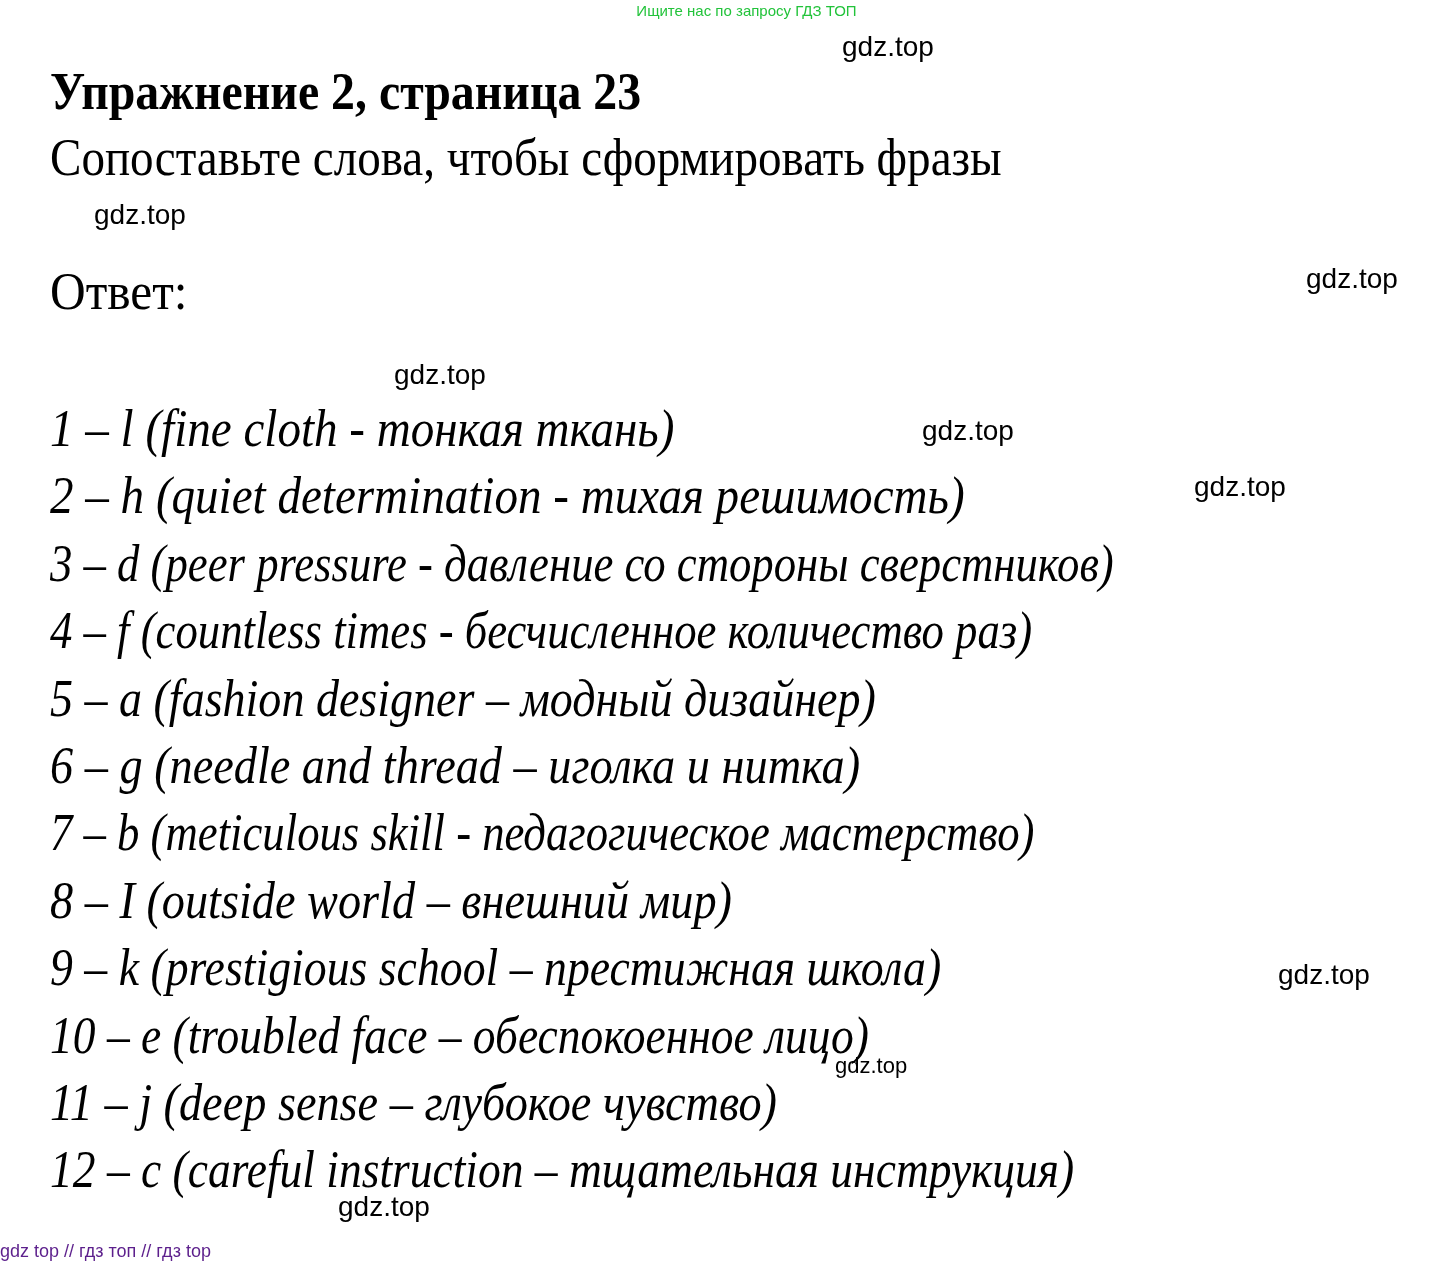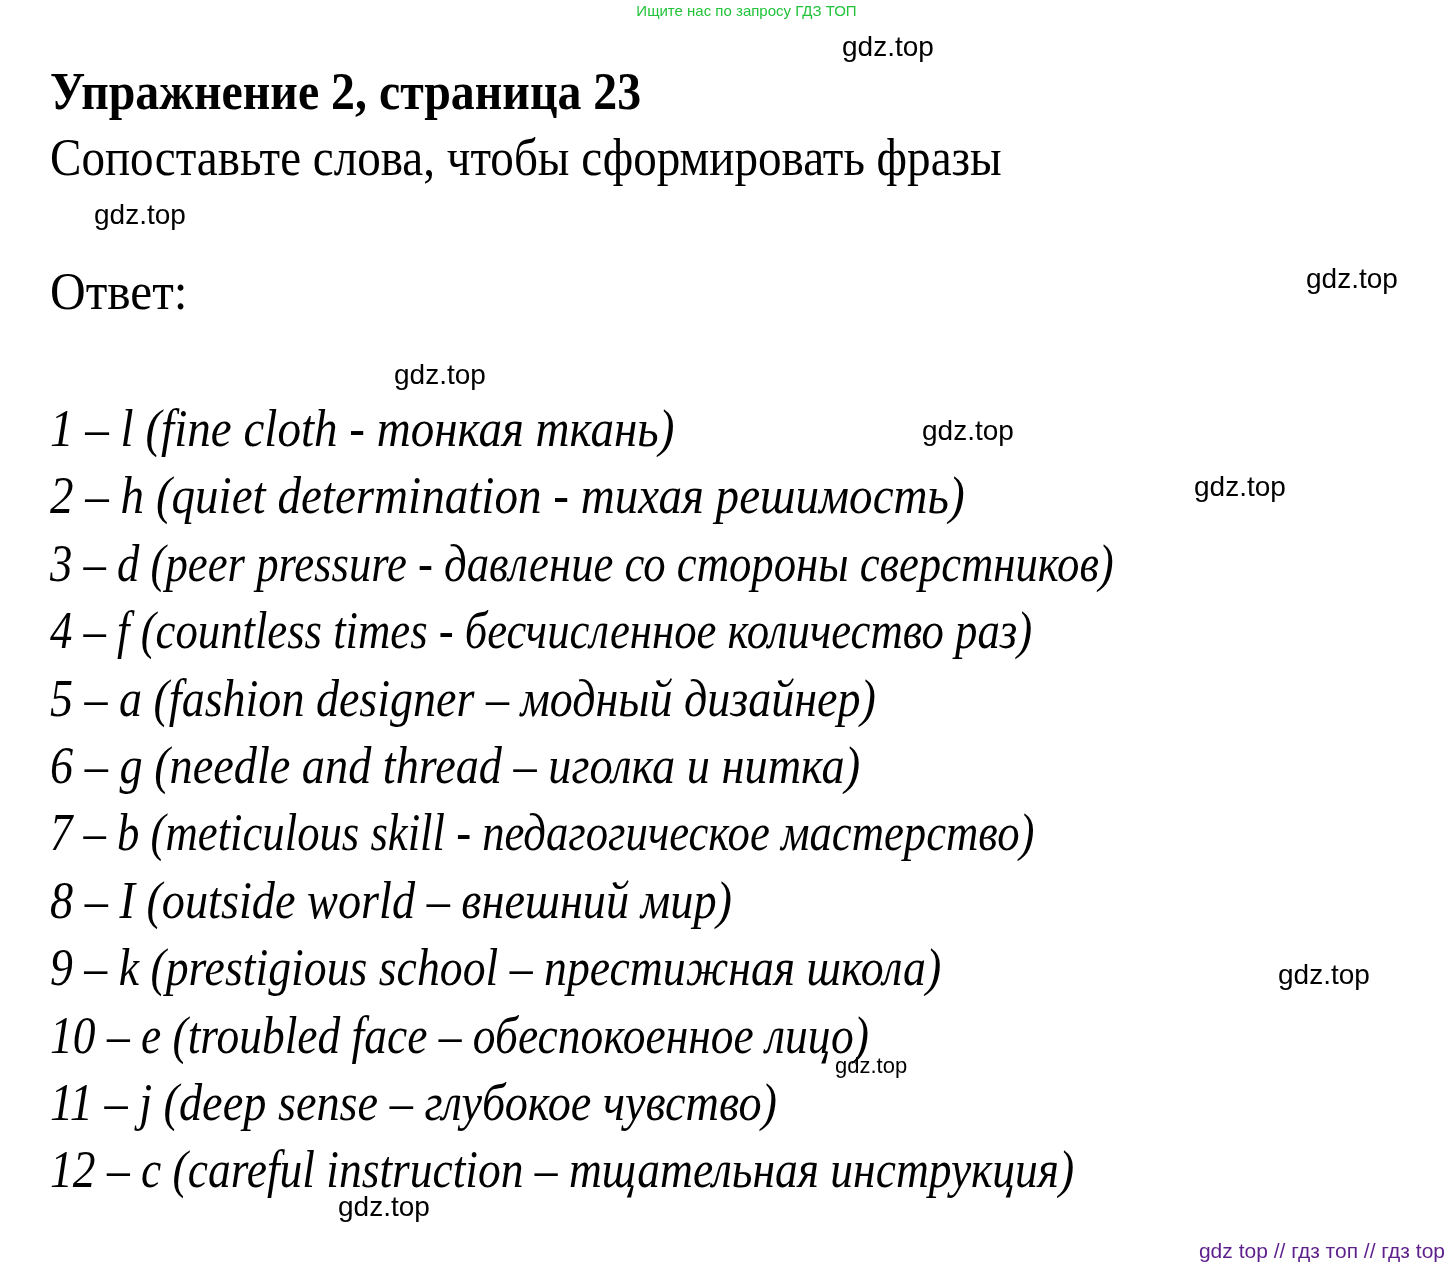--- a/index.html
+++ b/index.html
@@ -24,23 +24,23 @@
       font-size: 15px;
       line-height: 20px;
       color: #22c33a;
       margin-left: 24px;
     }
     .bottom-banner {
       position: absolute;
       top: 1241px;
       left: 0;
       width: 1445px;
-      text-align: right;
+      text-align: left;
       font-family: "Liberation Sans", sans-serif;
-      font-size: 21px;
+      font-size: 18px;
       line-height: 20px;
       color: #5c1f8c;
     }
     .serif-line {
       position: absolute;
       left: 50px;
       font-family: "Liberation Serif", serif;
       white-space: nowrap;
       transform-origin: 0 0;
     }

